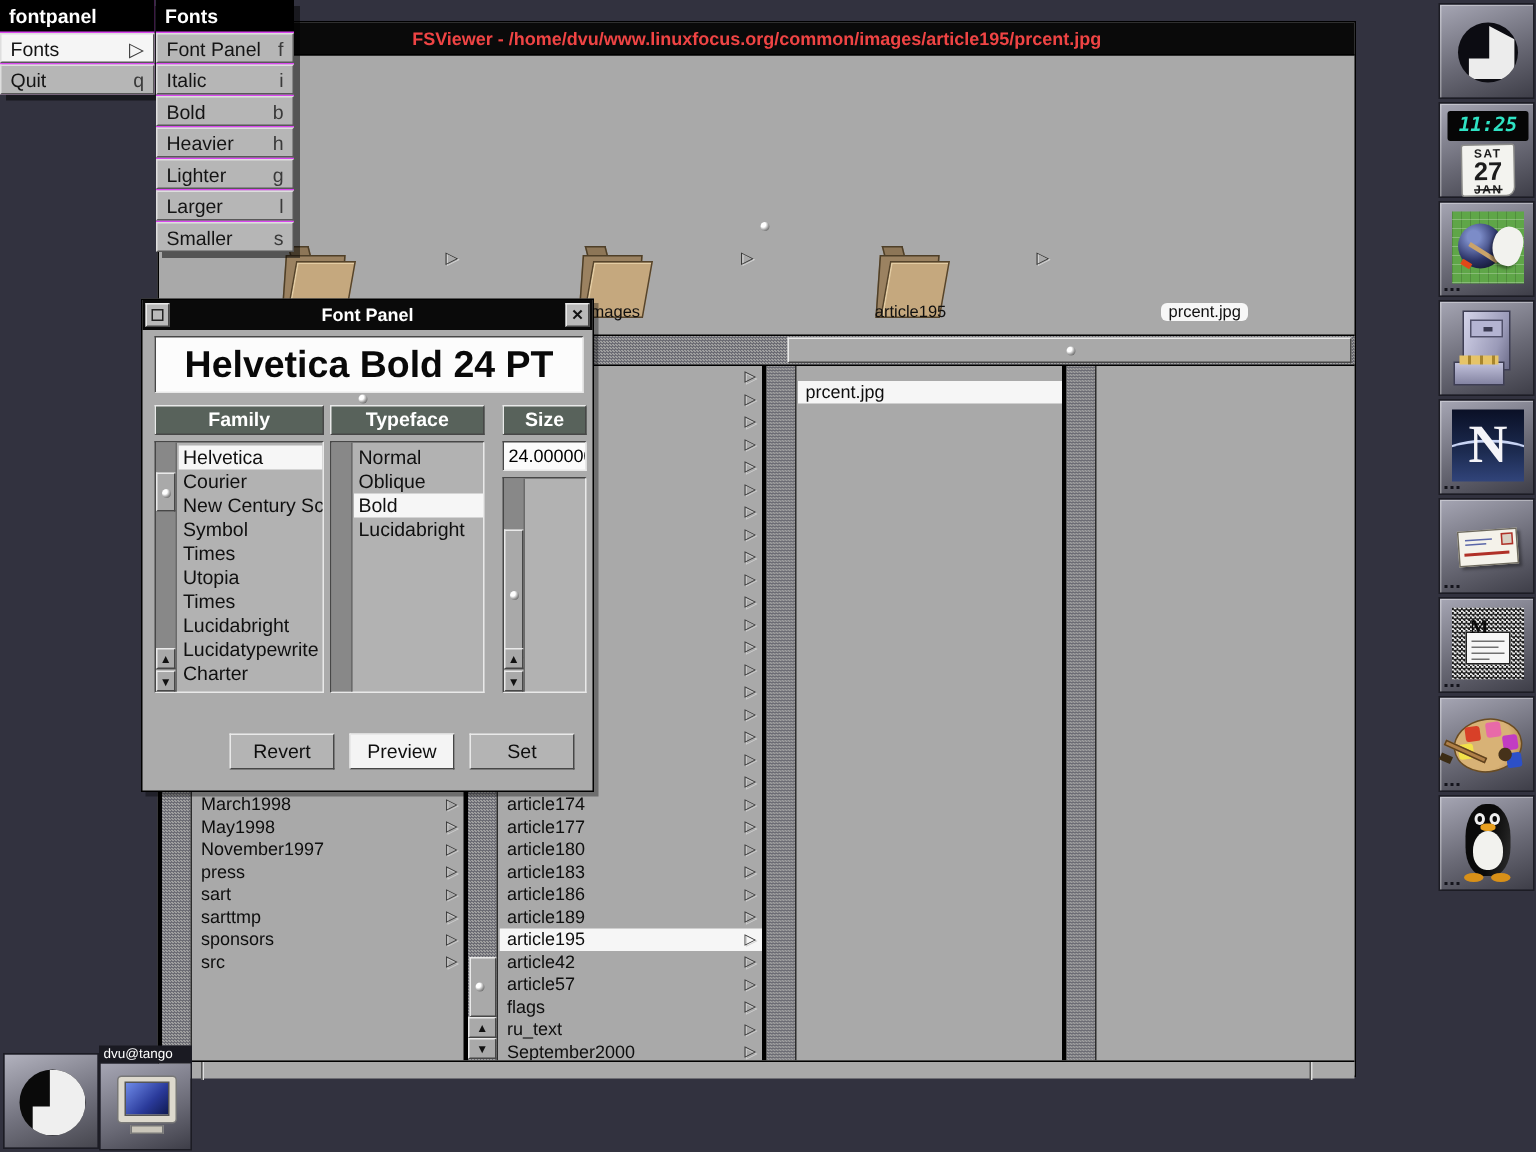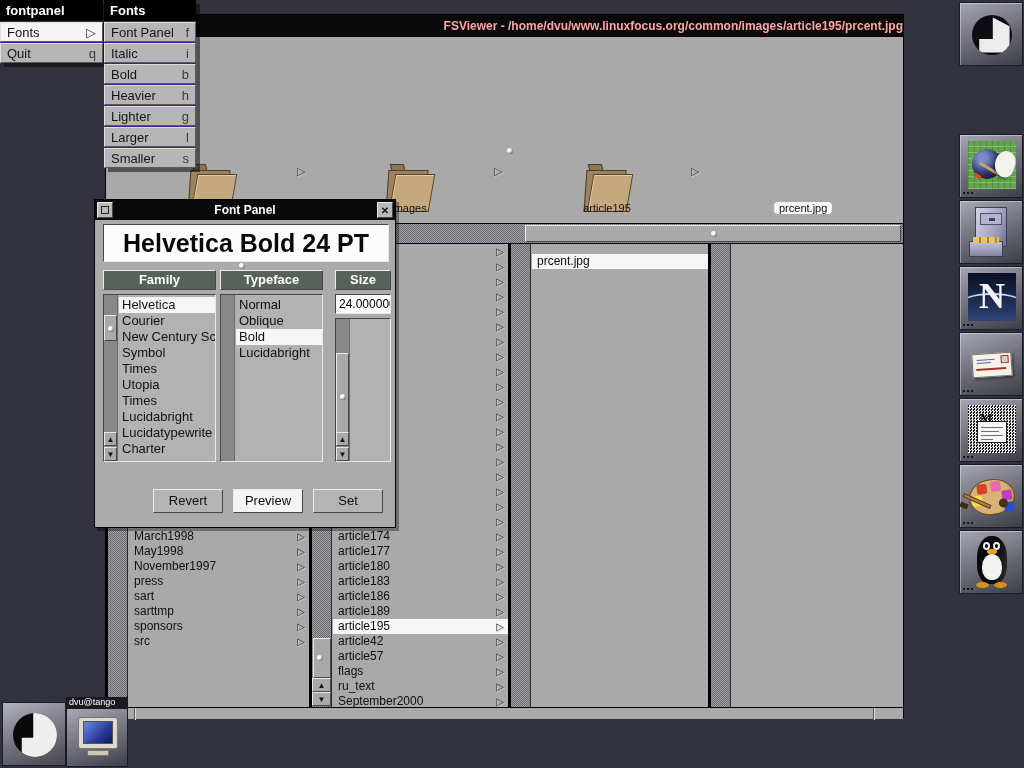--- a/index.html
+++ b/index.html
@@ -13,38 +13,38 @@
   .inset   { border-top:1px solid #474747; border-left:1px solid #474747;
              border-right:1px solid #e9e9e9; border-bottom:1px solid #e9e9e9; }
   .dither  { background-image:conic-gradient(#a0a0a0 25%, #6c6c74 0 50%, #a0a0a0 0 75%, #6c6c74 0);
              background-size:2px 2px; }
   .dimple  { position:absolute; width:6px; height:6px; border-radius:50%;
              background:radial-gradient(circle at 30% 30%, #ffffff 0 28%, #9a9a9a 60%, #3a3a3a 100%); }
   .sbtn    { position:absolute; left:0; width:100%; height:14px; background:#a9a9a9;
              font-size:8px; line-height:13px; text-align:center; color:#111; }
 
   
-  .menu { position:absolute; z-index:60; box-shadow:4px 4px 0 rgba(0,0,0,0.5); background:#4c1d95; }
+  .menu { position:absolute; z-index:60; box-shadow:4px 4px 0 rgba(0,0,0,0.5); background:#d946ef; }
   .menu-title { height:21px; background:#000; color:#fff; font-weight:bold; font-size:13px;
                 line-height:21px; padding-left:6px; }
   .menu-item { height:20px; margin-top:1px; background:#b6b6b6; display:flex;
                justify-content:space-between; align-items:center; padding:0 6px;
                font-size:13px; color:#141414;
                border-top:1px solid #dedede; border-left:1px solid #dedede;
                border-right:1px solid #585858; border-bottom:1px solid #585858; }
   .menu-item.sel { background:#f5f5f5; }
   .menu-item .key { color:#3a3a3a; }
   #menu-fontpanel { left:0; top:0; width:103px; }
   #menu-fonts { left:104px; top:0; width:92px; }
 
   
   #main-window { position:absolute; left:105px; top:14px; width:799px; height:704px;
                  background:#a9a9a9; border:1px solid #000; z-index:10; }
   #main-titlebar { position:absolute; left:0; top:0; width:100%; height:22px; background:#0a0a0a;
-                   color:#fca5a5; font-size:12px; font-weight:bold; text-align:right; line-height:22px;
+                   color:#ef4444; font-size:12px; font-weight:bold; text-align:center; line-height:22px;
                    border-bottom:1px solid #000; overflow:hidden; white-space:nowrap; }
   #shelf { position:absolute; left:0; top:22px; width:100%; height:186px; }
   .shelf-arrow { position:absolute; top:128px; font-size:11px; color:#30302f;
                  text-shadow:1px 1px 0 #d6d6d6; }
   .shelf-label { position:absolute; top:165px; width:120px; text-align:center; font-size:11px; color:#101010; }
   .shelf-label.sel { background:#f7f7f7; border-radius:4px; width:auto; padding:0 5px; }
   .folder-icon { position:absolute; width:48px; height:52px; }
   .folder-back { position:absolute; left:6px; top:2px; width:14px; height:10px; background:#8d7657;
                  border:1px solid #4e3f28; border-bottom:none; transform:skewX(14deg); }
   .folder-body { position:absolute; left:2px; top:8px; width:40px; height:42px; background:#9b8261;
@@ -550,20 +550,28 @@
         </div>
       </div>
   </div>
 
   <div class="dock-tile" style="top:2px;">
     <div class="wm-circle">
         <div class="wm-step"></div>
       </div>
   </div>
 
+  <div class="dock-tile" style="top:68px;">
+    <div class="lcd">11:25</div>
+    <div class="calpage">
+      <div class="cal-day">SAT</div>
+      <div class="cal-date">27</div>
+      <div class="cal-mon">JAN</div>
+    </div>
+  </div>
 
   <div class="dock-tile" style="top:134px;">
     <div class="theme-bg">
       <div class="theme-sphere"></div>
       <div class="theme-brush"></div>
       <div class="theme-tip"></div>
       <div class="theme-glove"></div>
     </div>
     <div class="run-dots">
         <i></i>

